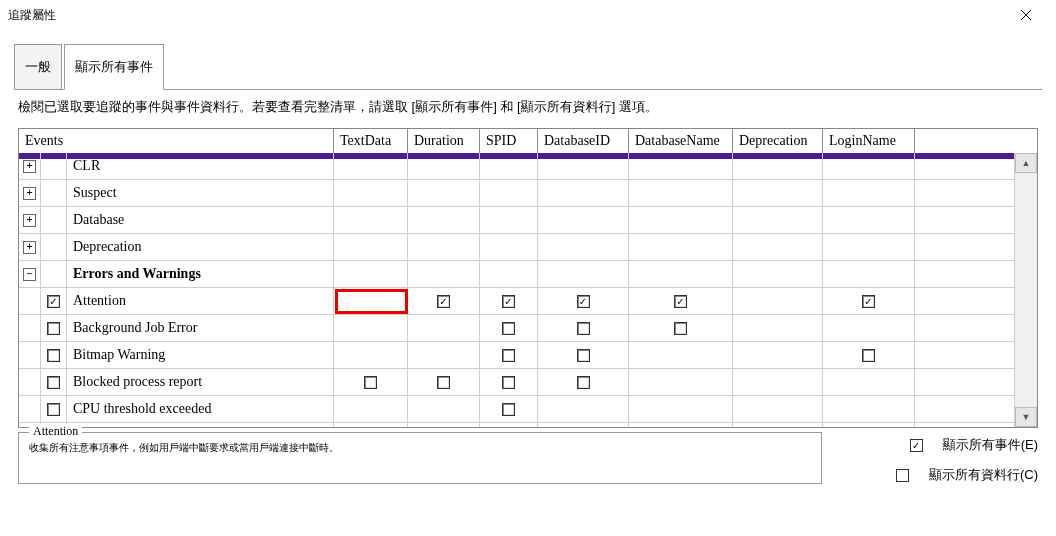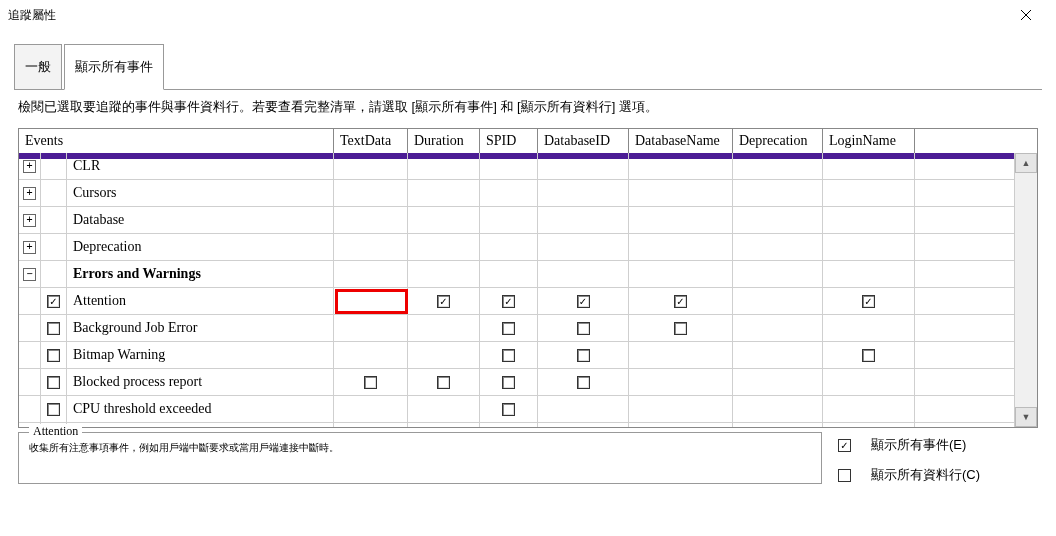--- a/index.html
+++ b/index.html
@@ -216,21 +216,21 @@
   font-size: 10px;
 }
 .right-checks {
   width: 200px;
   display: flex;
   flex-direction: column;
   gap: 12px;
   padding-top: 4px;
   font-size: 13px;
 }
-.chk-row { display: flex; align-items: center; gap: 20px; }
+.chk-row { display: flex; align-items: center; gap: 20px; justify-content: flex-end; }
 .chk-row .winchk { box-shadow: none; border: 1px solid #333; }
 </style>
 </head>
 <body>
 
 <div class="window">
   <div class="titlebar">
     <span class="title">追蹤屬性</span>
     <span class="spacer"></span>
     <div class="close">
@@ -280,21 +280,21 @@
               <div class="cell col-objtype"></div>
               <div class="cell col-login"></div>
               <div class="cell col-rest"></div>
           </div>
 
           <div class="row">
             <div class="cell exp col-exp">
                 <div class="expander">+</div>
               </div>
             <div class="cell chk col-chk"></div>
-            <div class="cell label cat col-event">Cursors</div>
+            <div class="cell label cat col-event">Suspect</div>
             <div class="cell col-textdata"></div>
               <div class="cell col-duration"></div>
               <div class="cell col-spid"></div>
               <div class="cell col-dbid"></div>
               <div class="cell col-dbname"></div>
               <div class="cell col-objtype"></div>
               <div class="cell col-login"></div>
               <div class="cell col-rest"></div>
           </div>
 

